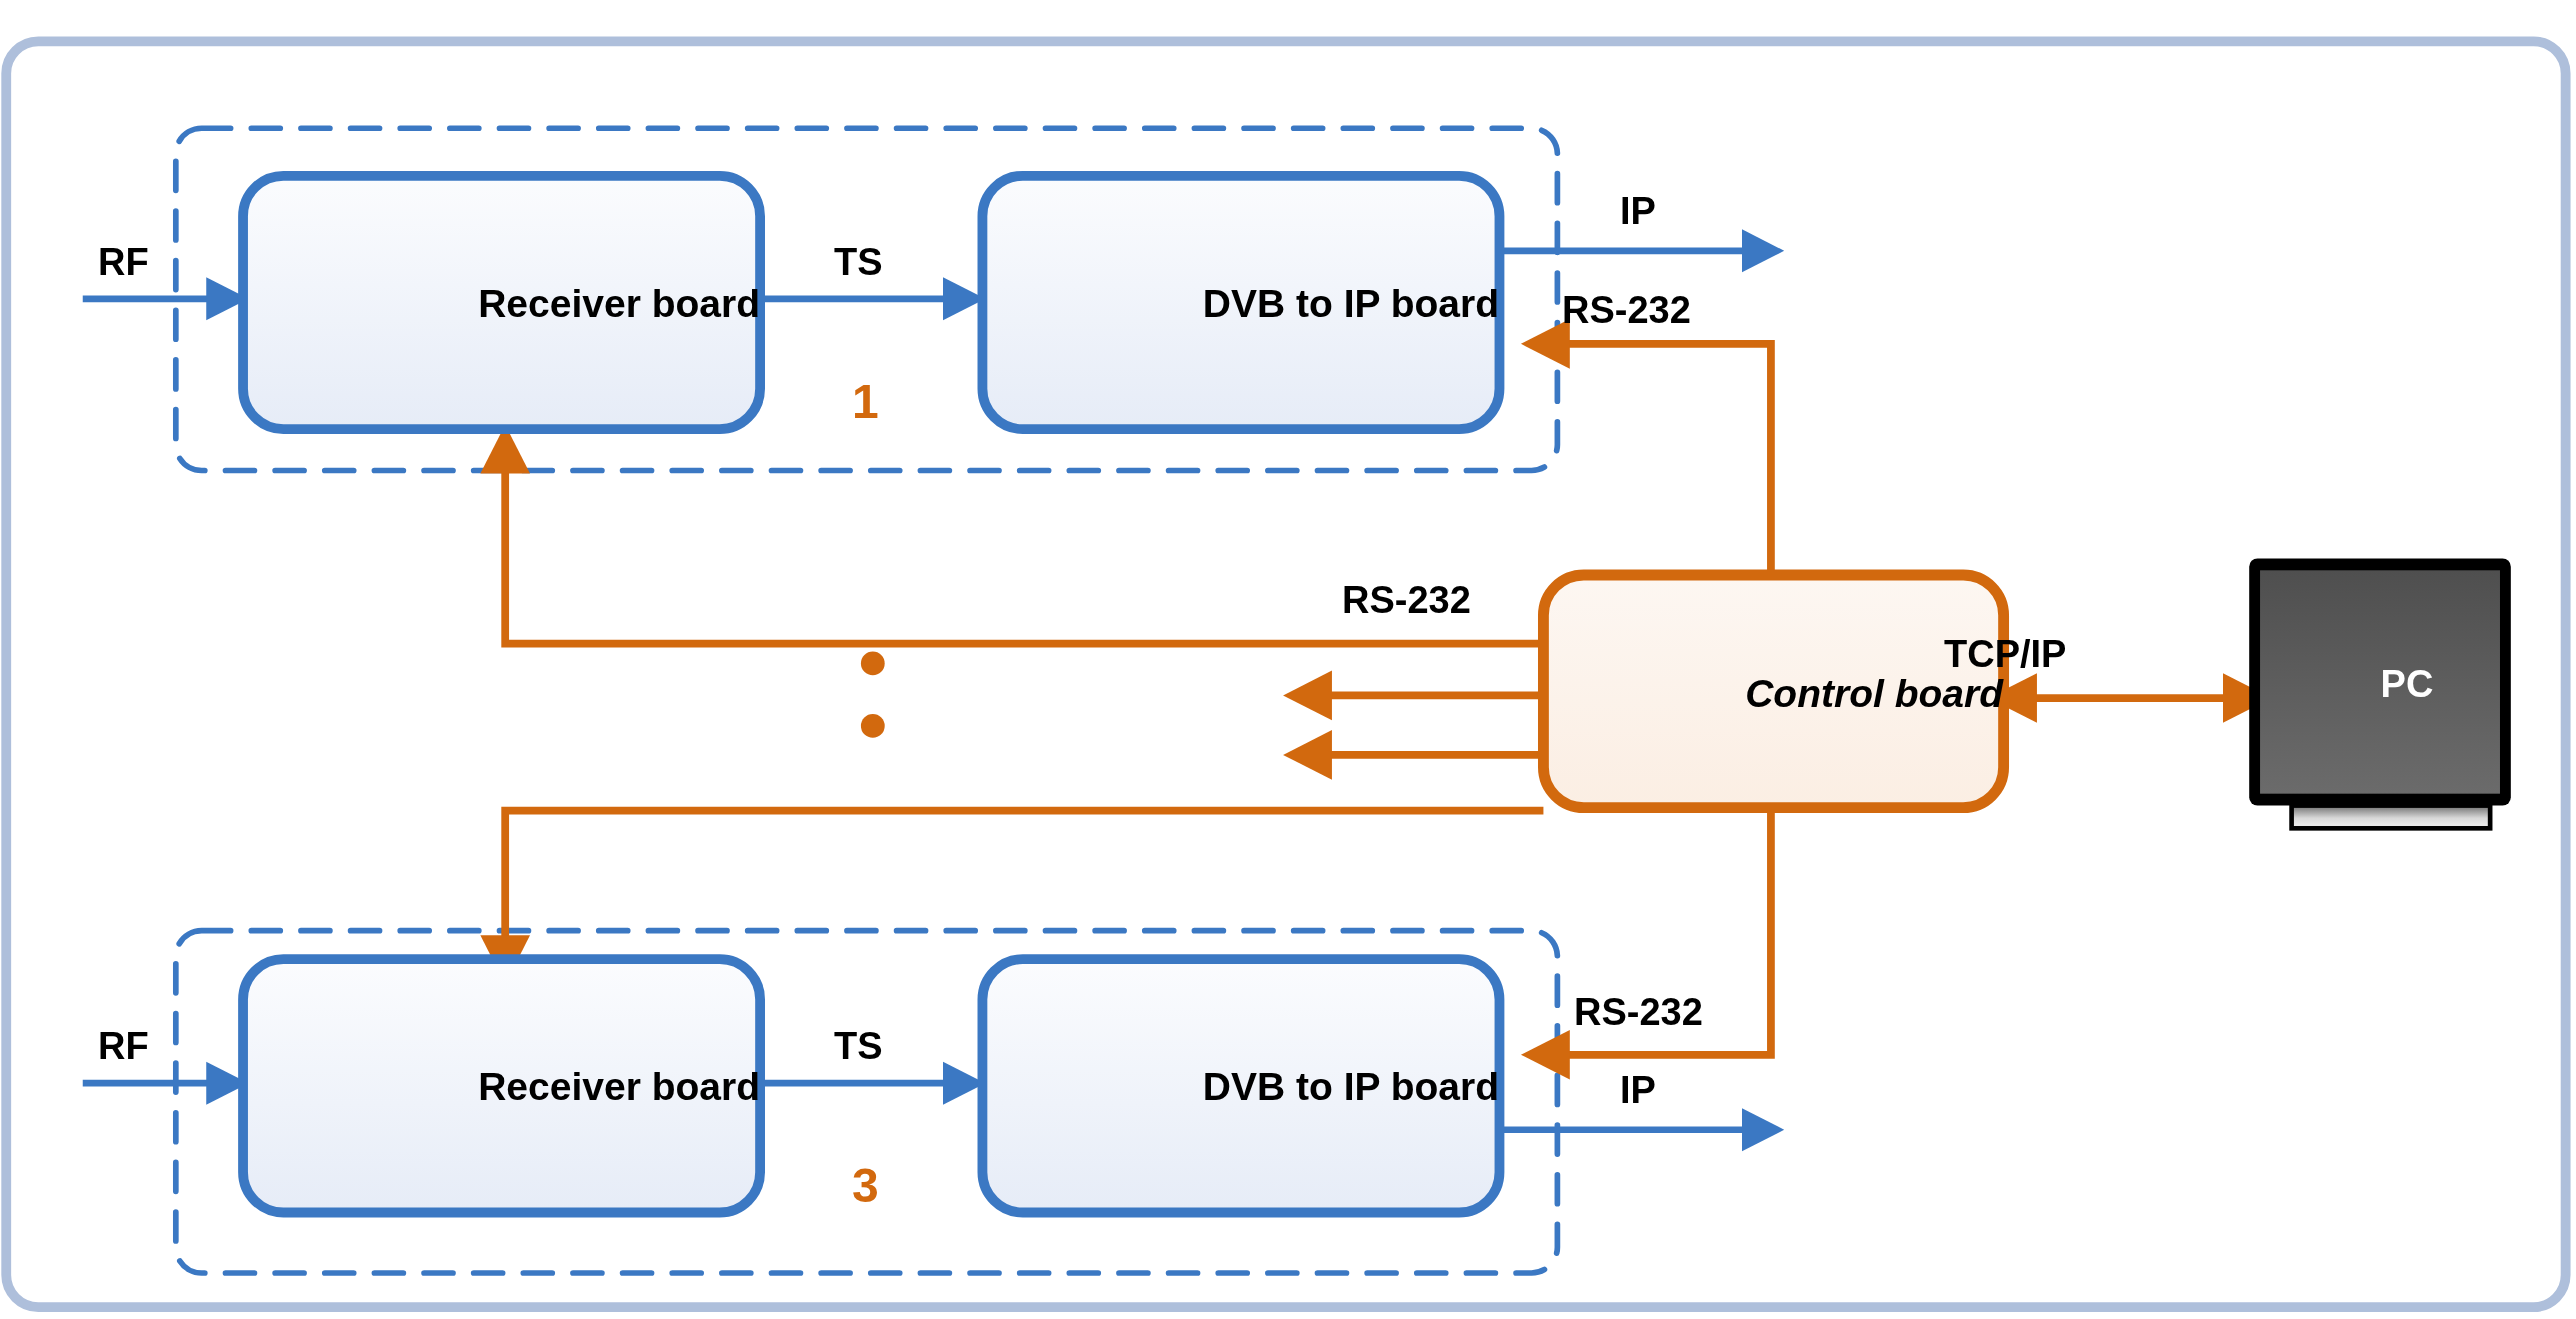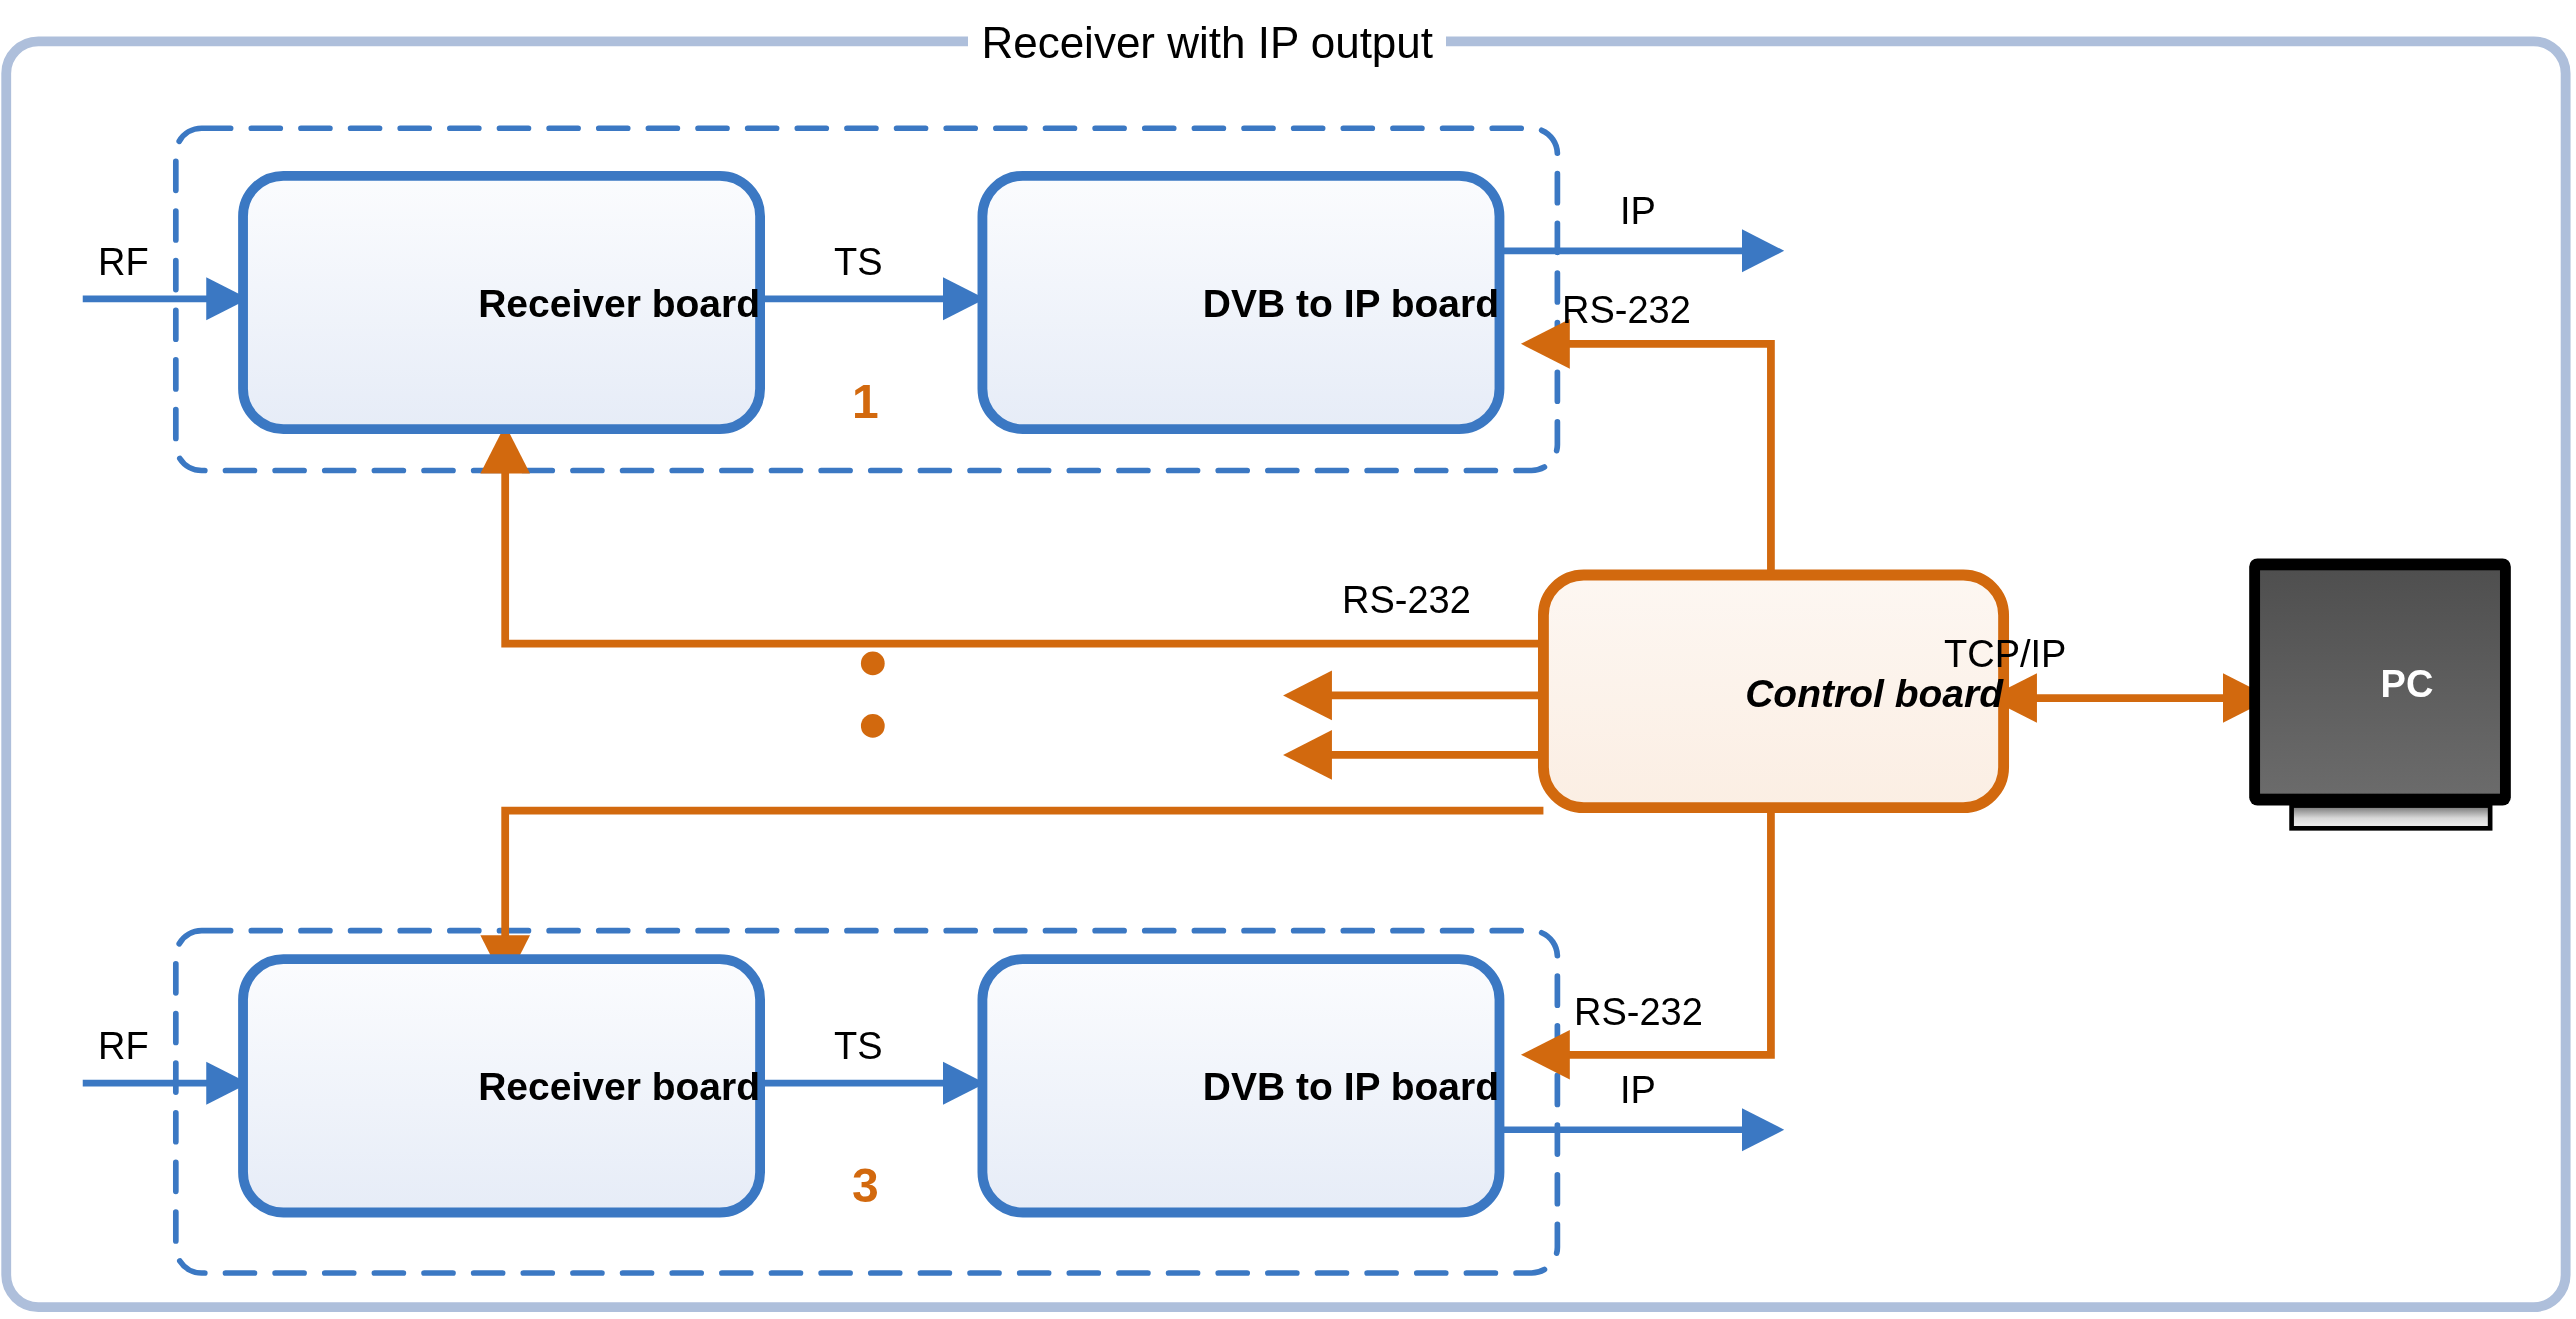--- a/index.html
+++ b/index.html
@@ -22,21 +22,21 @@
     width: 2576px;
     height: 1319px;
   }
   .lbl {
     position: absolute;
     font-family: "Liberation Sans", sans-serif;
     color: #000000;
     white-space: nowrap;
     line-height: 1;
   }
-  .sig-lbl { font-size: 38px; font-weight: 400; }
+  .sig-lbl { font-size: 38px; font-weight: 700; }
   .box-lbl {
     position: absolute;
     font-size: 39px;
     font-weight: bold;
     color: #000000;
     white-space: nowrap;
     text-align: right;
   }
   .num-lbl {
     position: absolute;
@@ -146,21 +146,20 @@
     <circle cx="1688" cy="1283" r="23" fill="#d2690e"></circle>
     <circle cx="1688" cy="1404" r="23" fill="#d2690e"></circle>
 
     <g>
       <rect x="4350" y="1080" width="506" height="478" rx="16" ry="16" fill="#000000"></rect>
       <rect x="4371" y="1103" width="464" height="432" fill="url(#gradScreen)"></rect>
       <rect x="4432" y="1558" width="384" height="44" fill="url(#gradStand)" stroke="#000000" stroke-width="9"></rect>
     </g>
   </svg>
 
-  <div class="frame-title" style="left:968px; top:17.6px;">Receiver with IP output</div>
 
   <div class="lbl sig-lbl" style="left:98px; top:243px;">RF</div>
   <div class="box-lbl" style="left:243px; top:282px; width:517px;">Receiver board</div>
   <div class="lbl sig-lbl" style="left:834px; top:243px;">TS</div>
   <div class="box-lbl" style="left:982px; top:282px; width:517px;">DVB to IP board</div>
   <div class="num-lbl" style="left:852px; top:374px;">1</div>
   <div class="lbl sig-lbl" style="left:1620px; top:192px;">IP</div>
   <div class="lbl sig-lbl" style="left:1562px; top:291px;">RS-232</div>
 
   <div class="lbl sig-lbl" style="left:1342px; top:581px;">RS-232</div>

